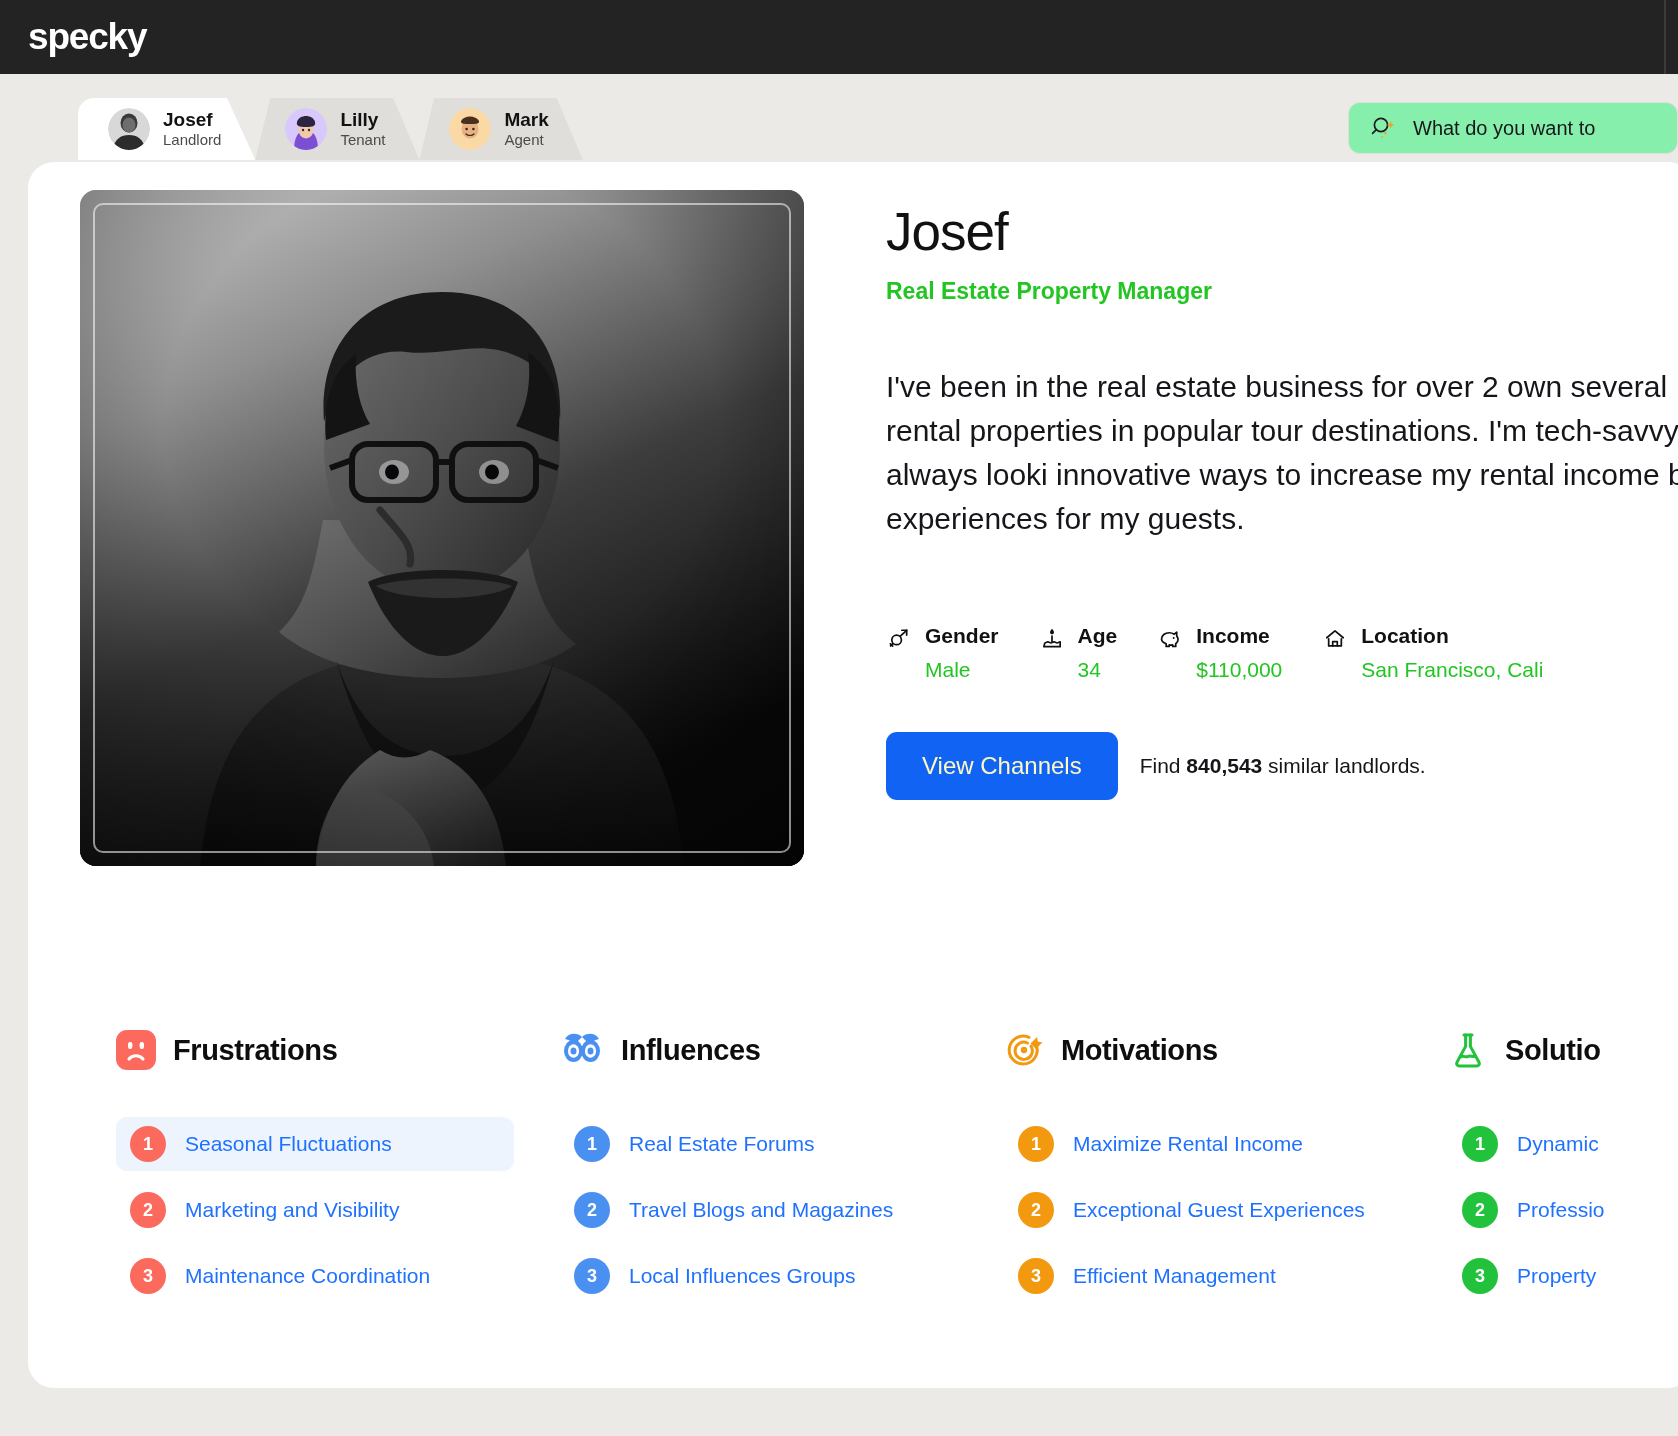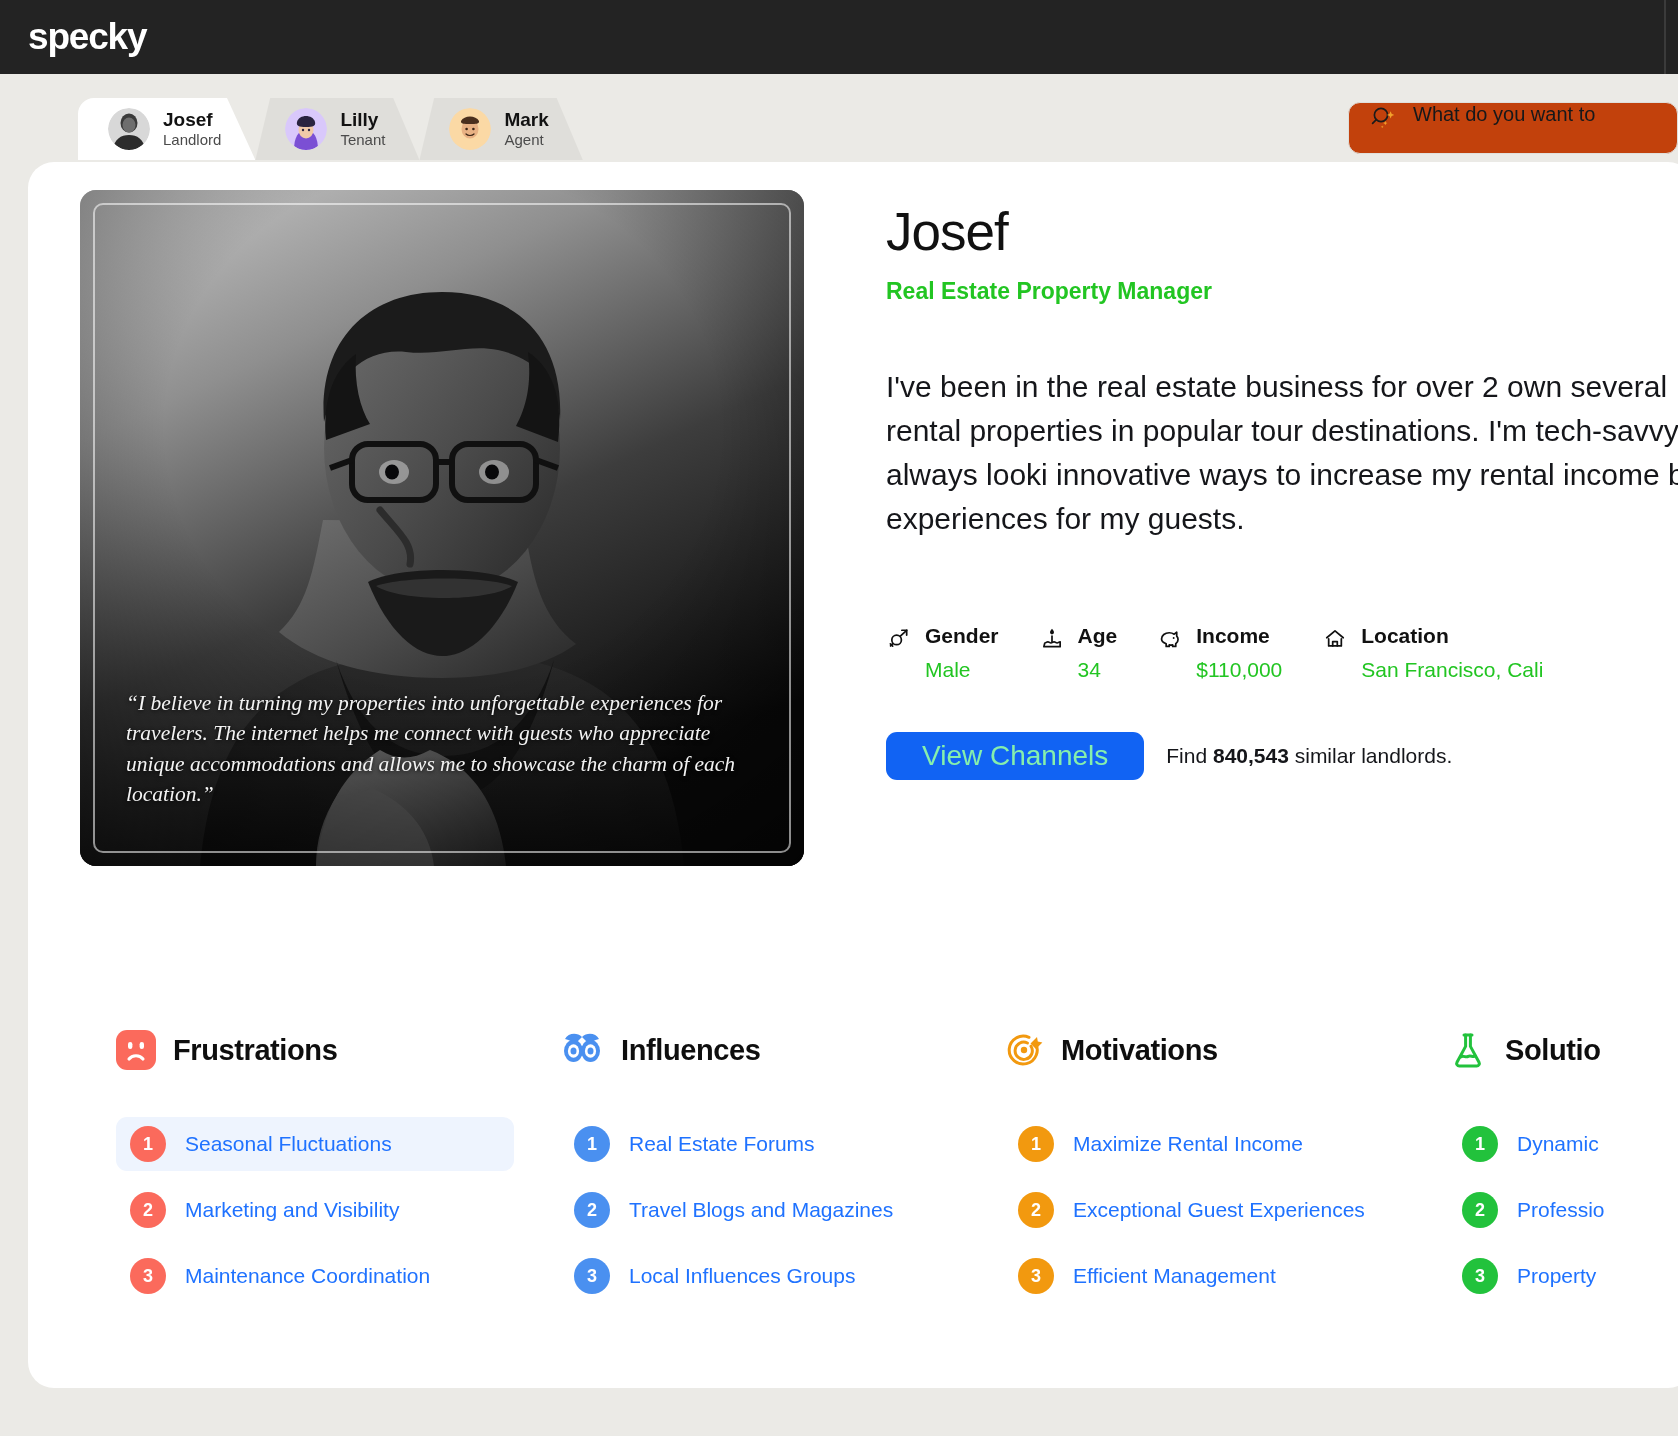--- a/index.html
+++ b/index.html
@@ -122,24 +122,25 @@
     color: #4b4b4b;
     line-height: 1.2;
   }
 
   
   .aisearch {
     position: absolute;
     top: 28px; right: 0;
     width: 330px;
     height: 52px;
-    background: #c2410c;
+    background: #86efac;
     border: 1px solid #e0dfdb;
     border-radius: 12px;
     display: flex;
+    align-items: center;
     gap: 14px;
     padding-left: 20px;
     overflow: hidden;
   }
   .aisearch .ai-ph {
     font-size: 20px;
     color: #17181a;
     font-weight: 500;
     white-space: nowrap;
   }
@@ -237,26 +238,26 @@
 
   
   .ctarow {
     margin-top: 50px;
     display: flex;
     align-items: center;
     gap: 22px;
   }
   .btn-primary {
     background: #1163f3;
-    color: #86efac;
+    color: #fef9c3;
     border: none;
     border-radius: 11px;
     font-family: "Liberation Sans", sans-serif;
-    font-size: 28px;
-    padding: 8px 36px;
+    font-size: 24px;
+    padding: 20px 36px;
     cursor: pointer;
     white-space: nowrap;
   }
   .findtext {
     font-size: 21px;
     color: #15161a;
     white-space: nowrap;
   }
   .findtext b { font-weight: 700; text-align: center; }
 
@@ -457,21 +458,20 @@
           <ellipse cx="412" cy="282" rx="7" ry="7.5" fill="#08080a"></ellipse>
           <path d="M300 320c18 22 34 34 30 54" stroke="#2c2c2c" stroke-width="7" fill="none" stroke-linecap="round"></path>
           <path d="M288 392c30-16 118-16 150 0-20 50-50 74-76 74s-54-24-74-74z" fill="#1a1a1a"></path>
           <path d="M296 396c28-10 110-10 136 0-24 16-112 16-136 0z" fill="#3d3d3d" opacity=".7"></path>
           <path d="M256 470c28 96 62 140 108 140s84-42 110-140c-20 60-56 96-110 96s-88-36-108-96z" fill="#121212"></path>
           <path d="M300 560c-38 24-58 62-64 116h190c-6-60-34-100-76-116-18 10-34 10-50 0z" fill="url(#skin)"></path>
           <path d="M258 604c-16 24-22 48-22 72h118c-4-38-30-64-62-78-12 6-24 8-34 6z" fill="#5c5c5c" opacity=".85"></path>
           <rect width="724" height="676" fill="url(#vig)"></rect>
         </svg>
         <div class="photo-frame"></div>
-        <div class="quote">“I believe in turning my properties into unforgettable experiences for travelers. The internet helps me connect with guests who appreciate unique accommodations and allows me to showcase the charm of each location.”</div>
       </div>
 
       <div class="profile">
         <div class="pname">Josef</div>
         <div class="prole">Real Estate Property Manager</div>
         <div class="pbio">I've been in the real estate business for over 2 own several rental properties in popular tour destinations. I'm tech-savvy and always looki innovative ways to increase my rental income better experiences for my guests.</div>
 
         <div class="demos">
 
           <div class="demo">

